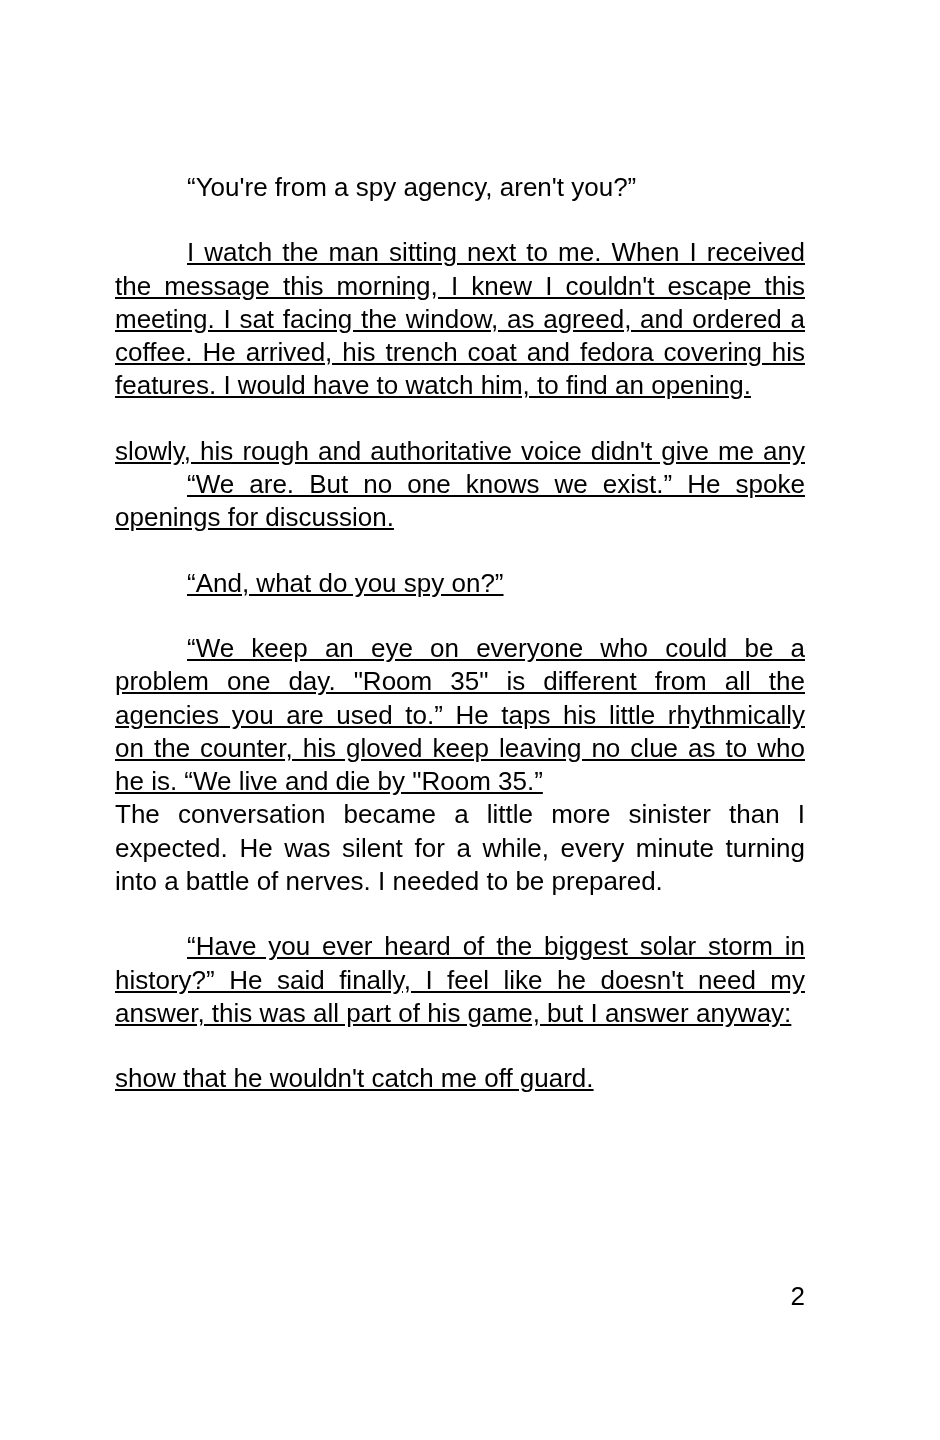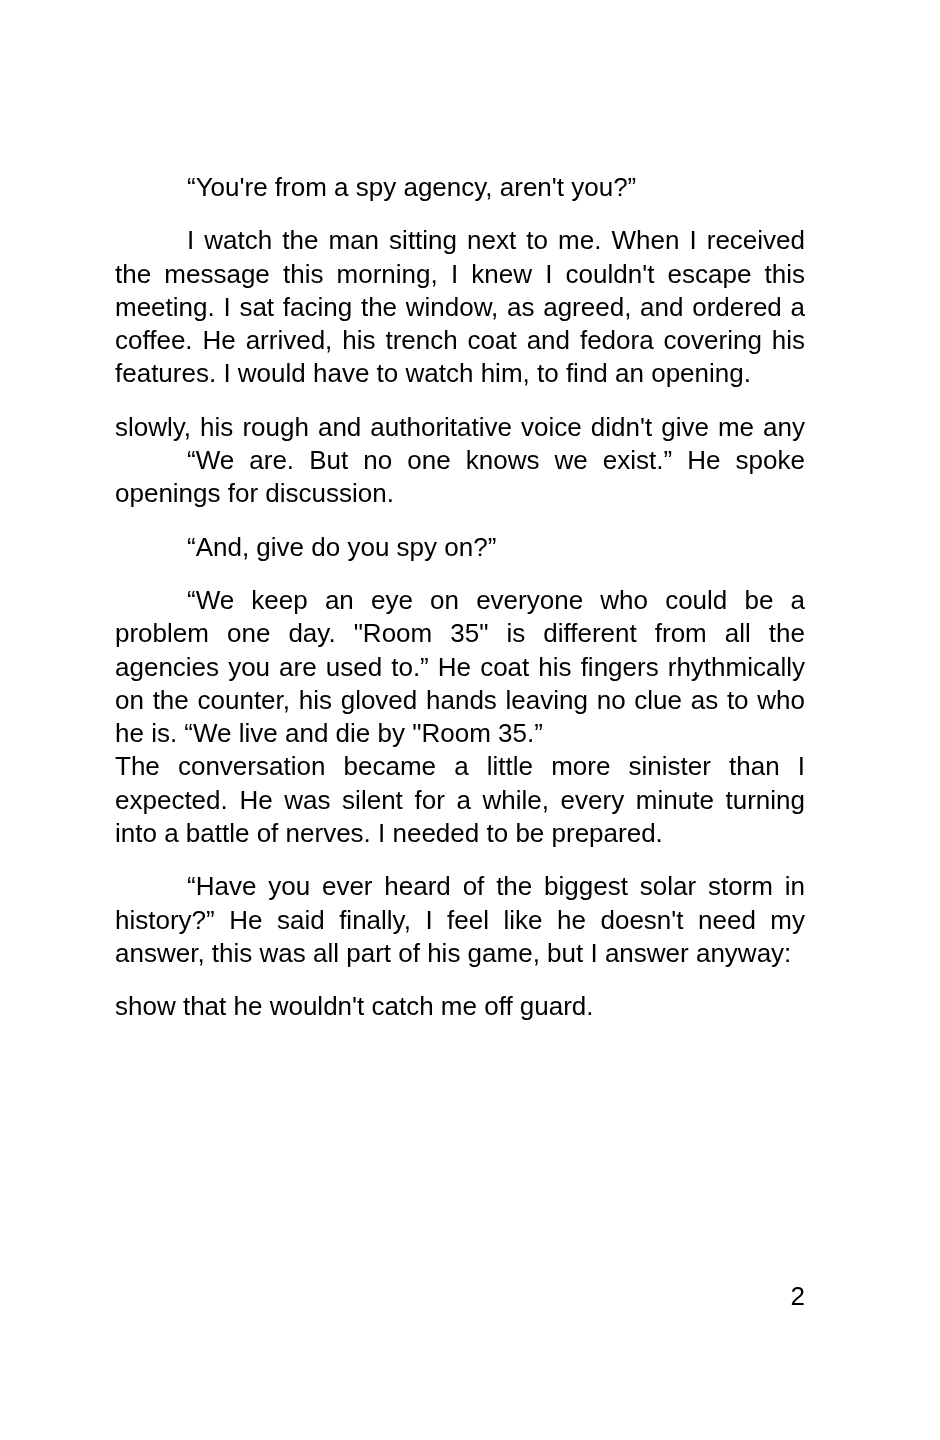--- a/index.html
+++ b/index.html
@@ -19,21 +19,21 @@
     left: 115px;
     top: 171px;
     width: 690px;
     font-size: 26px;
     line-height: 33.3px;
     color: #000000;
     font-weight: 400;
   }
   .paragraph { padding: 0; }
   .gap-0 { margin-top: 0; }
-  .gap-1 { margin-top: 20px; }
+  .gap-1 { margin-top: 32px; text-decoration: underline; }
   .gap-2 { }
   .line {
     text-align: justify;
     text-align-last: justify;
     text-justify: inter-word;
     white-space: normal;
   }
   .line.last {
     text-align: center;
     text-align-last: left;
@@ -65,27 +65,27 @@
       <div class="line">meeting. I sat facing the window, as agreed, and ordered a</div>
       <div class="line">coffee. He arrived, his trench coat and fedora covering his</div>
       <div class="line last">features. I would have to watch him, to find an opening.</div>
     </div>
     <div class="paragraph gap-1">
       <div class="line">slowly, his rough and authoritative voice didn't give me any</div>
       <div class="line indented">“We are. But no one knows we exist.” He spoke</div>
       <div class="line last">openings for discussion.</div>
     </div>
     <div class="paragraph gap-1">
-      <div class="line last indented">“And, give do you spy on?”</div>
+      <div class="line last indented">“And, what do you spy on?”</div>
     </div>
     <div class="paragraph gap-1">
       <div class="line indented">“We keep an eye on everyone who could be a</div>
       <div class="line">problem one day. "Room 35" is different from all the</div>
-      <div class="line">agencies you are used to.” He coat his fingers rhythmically</div>
-      <div class="line">on the counter, his gloved hands leaving no clue as to who</div>
+      <div class="line">agencies you are used to.” He taps his little rhythmically</div>
+      <div class="line">on the counter, his gloved keep leaving no clue as to who</div>
       <div class="line last">he is. “We live and die by "Room 35.”</div>
     </div>
     <div class="paragraph gap-2">
       <div class="line">The conversation became a little more sinister than I</div>
       <div class="line">expected. He was silent for a while, every minute turning</div>
       <div class="line last">into a battle of nerves. I needed to be prepared.</div>
     </div>
     <div class="paragraph gap-1">
       <div class="line indented">“Have you ever heard of the biggest solar storm in</div>
       <div class="line">history?” He said finally, I feel like he doesn't need my</div>

